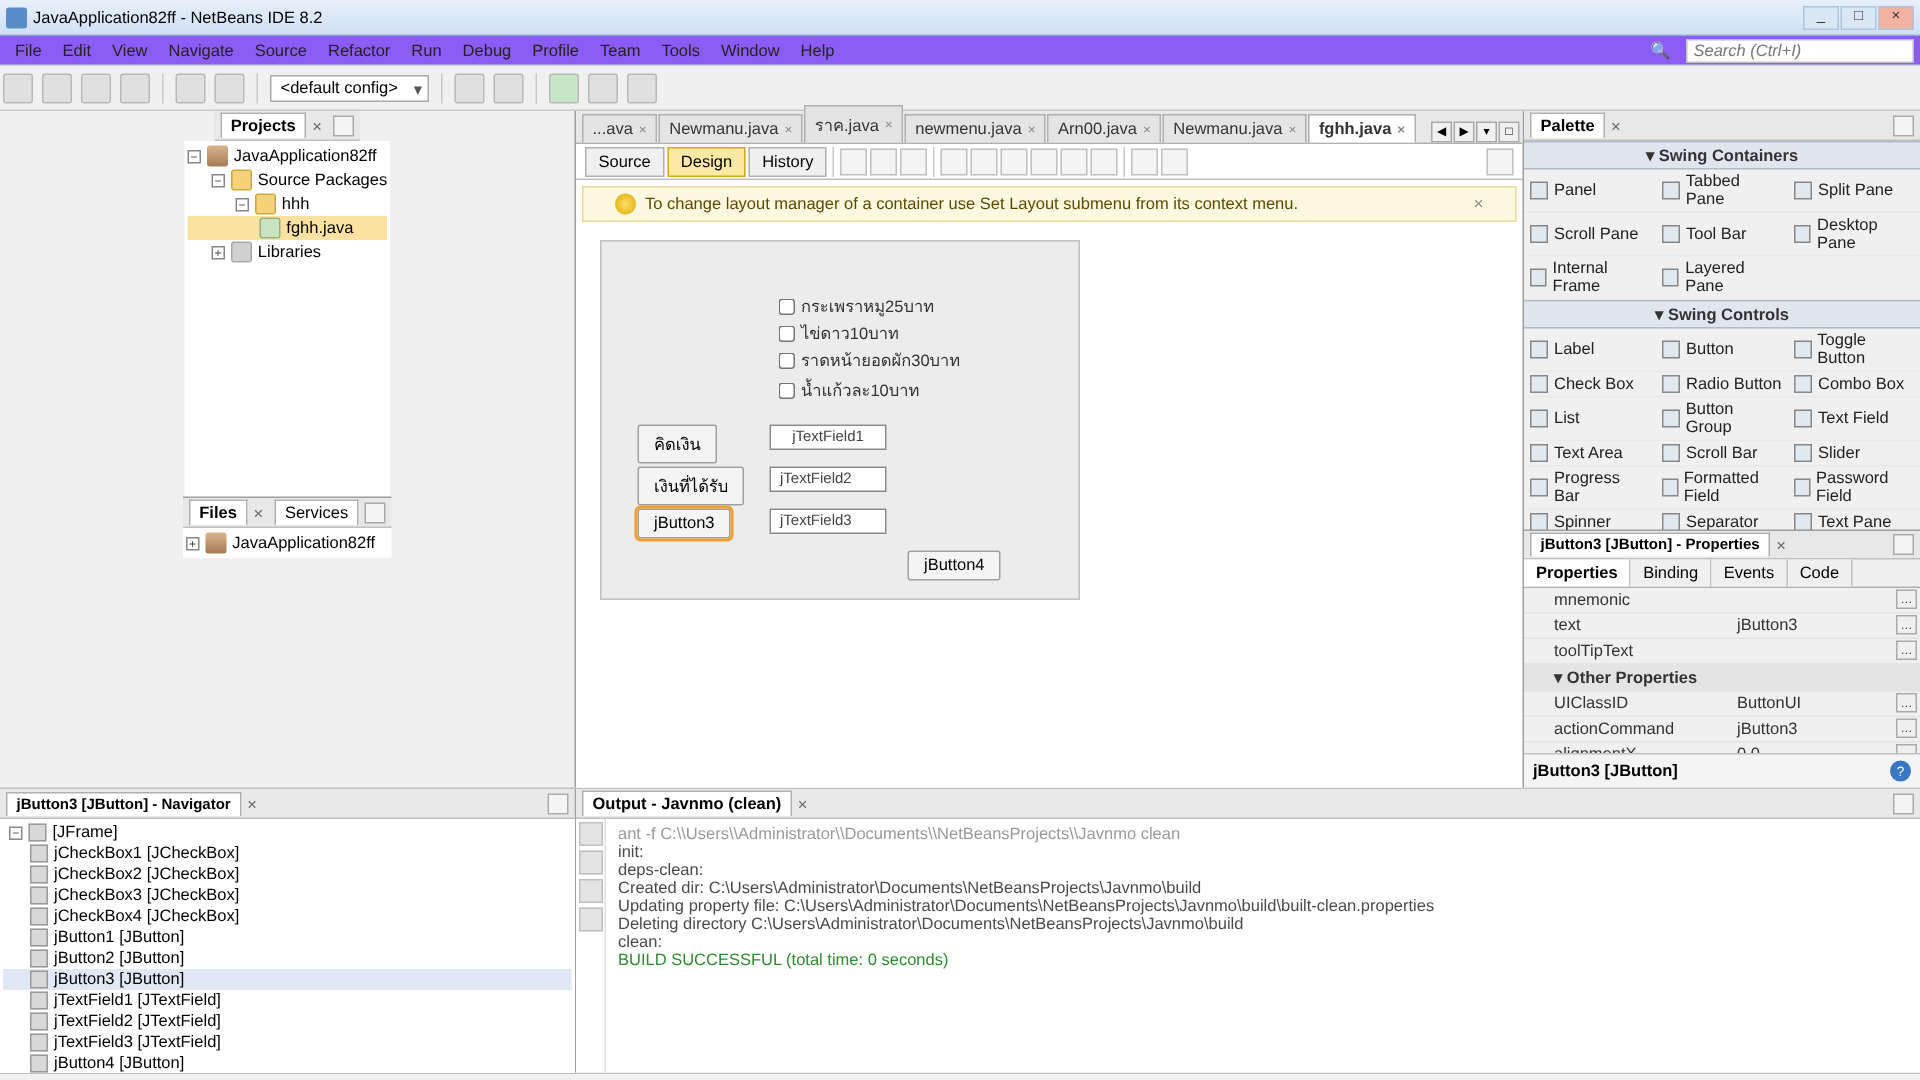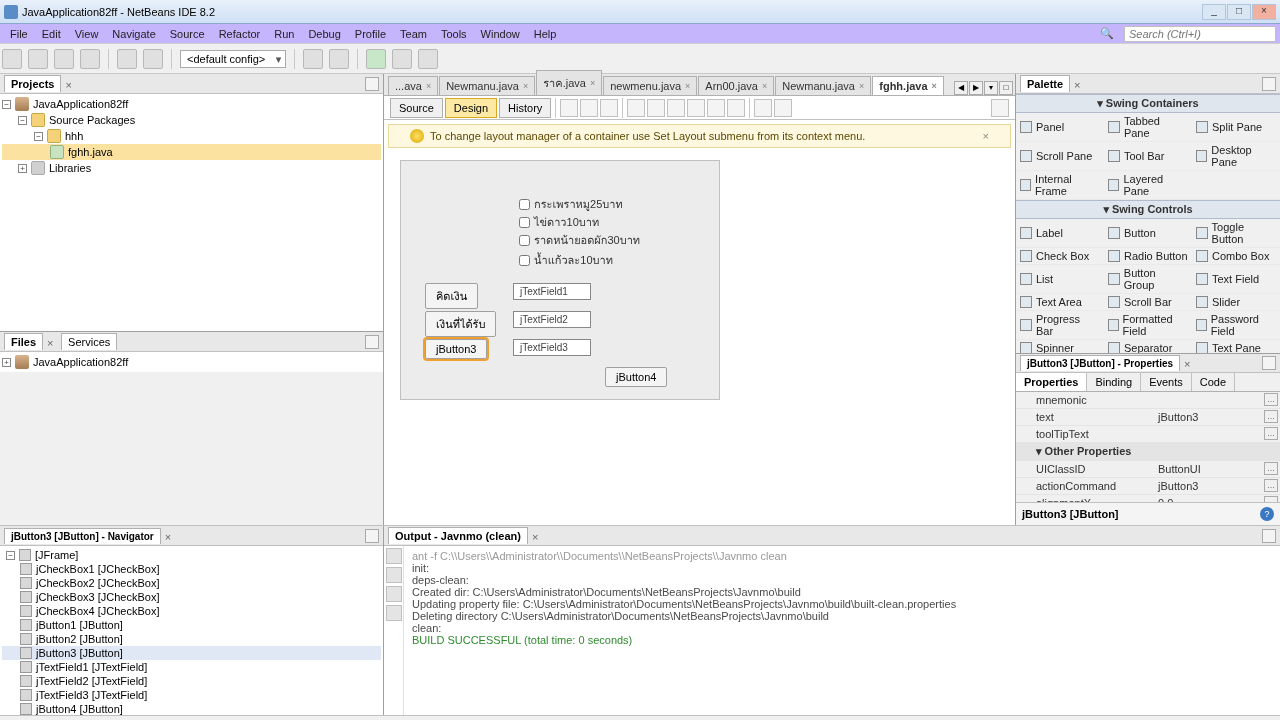--- a/index.html
+++ b/index.html
@@ -7,35 +7,35 @@
 
 
 .titlebar { height:24px; background:linear-gradient(#e8f0fa,#cfe0f5); display:flex; align-items:center; padding:0 4px; border-bottom:1px solid #8aa8cc; }
 .titlebar .title { display:flex; align-items:center; gap:4px; }
 .titlebar .icon { width:14px; height:14px; background:#5a8dc8; border-radius:2px; }
 .winbtns { margin-left:auto; display:flex; gap:1px; }
 .winbtns div { width:24px; height:16px; background:#d9e6f3; border:1px solid #b0c4dc; text-align:center; line-height:12px; color:#333; font-size:10px; }
 .winbtns .close { background:#f1b0a0; }
 
 
-.menubar { height:20px; background:#c4b5fd; border-bottom:1px solid #d0d0d0; display:flex; align-items:center; padding:0 4px; gap:2px; }
+.menubar { height:20px; background:#8b5cf6; border-bottom:1px solid #d0d0d0; display:flex; align-items:center; padding:0 4px; gap:2px; }
 .menubar span { padding:2px 6px; color:#222; }
 .menubar .search { margin-left:auto; display:flex; align-items:center; gap:4px; }
 .menubar .search input { border:1px solid #c0c0c0; padding:1px 4px; width:152px; color:#999; font-style:italic; }
 
 
 .toolbar { height:30px; background:#f0f0f0; border-bottom:1px solid #c8c8c8; display:flex; align-items:center; padding:0 2px; gap:6px; }
 .tbicon { width:20px; height:20px; background:#e0e0e0; border:1px solid #b8b8b8; border-radius:2px; }
 .tbsep { width:1px; height:20px; background:#c8c8c8; margin:0 2px; }
 .config-sel { border:1px solid #aaa; padding:2px 20px 2px 6px; background:#fff; position:relative; }
 .config-sel:after { content:"▾"; position:absolute; right:4px; color:#555; }
 
 
 .workarea { display:flex; height:452px; border-bottom:1px solid #c0c0c0; }
-.left-col { width:384px; display:flex; flex-direction:column; border-right:1px solid #a0a0a0; }
+.left-col { width:384px; display:flex; flex-direction:column; border-right:1px solid #a0a0a0;align-items:center; }
 .center-col { flex:1; display:flex; flex-direction:column; background:#fff; }
 .right-col { width:265px; display:flex; flex-direction:column; border-left:1px solid #a0a0a0; }
 
 
 .panelhdr { height:20px; background:#e8e8e8; border-bottom:1px solid #c0c0c0; display:flex; align-items:center; padding:0 4px; gap:4px; }
 .panelhdr .tab { padding:2px 6px; background:#fff; border:1px solid #b0b0b0; border-bottom:none; }
 .panelhdr .tab.active { font-weight:bold; }
 .panelhdr .closebtn { width:10px; height:10px; color:#666; cursor:pointer; }
 .panelhdr .minmax { margin-left:auto; display:flex; gap:2px; }
 .panelhdr .minmax div { width:14px; height:14px; border:1px solid #aaa; background:#f4f4f4; }
@@ -310,21 +310,21 @@
             <span>ราดหน้ายอดผัก30บาท</span>
           </div>
         <div class="form-chk" style="left:118px; top:90px;">
             <input type="checkbox" style="">
             <span>น้ำแก้วละ10บาท</span>
           </div>
         <div class="form-btn" style="left:24px; top:122px;">คิดเงิน</div>
         <div class="form-btn" style="left:24px; top:150px;">เงินที่ได้รับ</div>
         <div class="form-btn sel" style="left:24px; top:178px;">jButton3</div>
         <div class="form-btn" style="left:204px; top:206px;">jButton4</div>
-        <div class="form-field" style="left:112px; top:122px;">jTextField1</div>
+        <div class="form-field" style="left:112px; top:122px;text-align:center;">jTextField1</div>
         <div class="form-field" style="left:112px; top:150px;">jTextField2</div>
         <div class="form-field" style="left:112px; top:178px;">jTextField3</div>
       </div>
     </div>
   </div>
 
   <div class="right-col">
     <div class="panelhdr">
       <span class="tab active">Palette</span>
       <span class="closebtn">×</span>

